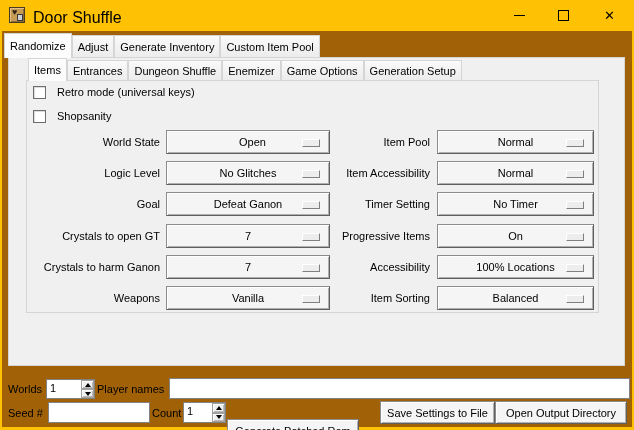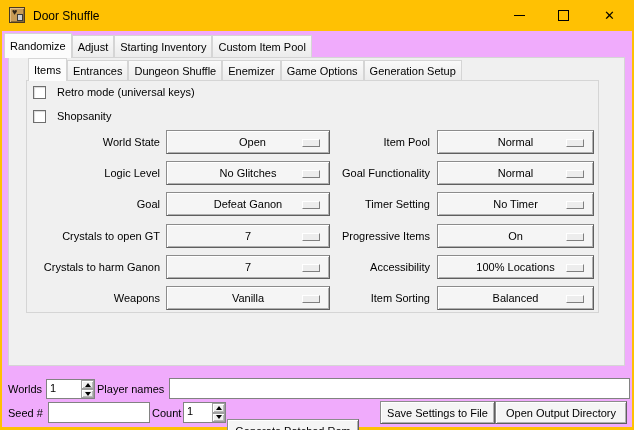--- a/index.html
+++ b/index.html
@@ -18,33 +18,33 @@
   .door-icon {
     position:absolute; left:9px; top:7px; width:16px; height:16px;
     background:#c79b56; border:1px solid #4a3a22; box-sizing:border-box;
     box-shadow:inset 1px 1px 0 #e2bf84, inset -1px -1px 0 #8a6a38;
   }
   .door-heart { position:absolute; left:2px; top:-1px; font-size:9px; color:#2e2417; line-height:11px; }
   .door-lock {
     position:absolute; right:1px; bottom:1px; width:6px; height:7px;
     background:#cfcfcf; border:1px solid #3a3a3a; box-sizing:border-box;
   }
-  .title-text { position:absolute; left:33px; top:9px; font-size:12px; }
+  .title-text { position:absolute; left:33px; top:9px; font-size:16px; }
   .tb-btn {
     position:absolute; top:0; width:45px; height:30px;
     display:flex; align-items:center; justify-content:center;
   }
   .tb-min { left:497px; } .tb-max { left:541px; } .tb-close { left:587px; }
   .glyph-min { width:11px; height:0; border-top:1px solid #000; }
   .glyph-max { width:9px; height:9px; border:1px solid #000; }
   .glyph-close { font-size:13px; line-height:13px; }
   
   .content {
     position:absolute; left:2px; top:31px; width:630px; height:396px;
-    background:#f0abfc;
+    background:#a16207;
   }
   
   .panel {
     position:absolute; box-sizing:border-box;
     border:1px solid #d5d5d5; background:#f0f0f0;
   }
   .outer-panel { left:6px; top:26px; width:617px; height:309px; }
   .inner-panel { left:24px; top:49px; width:573px; height:233px; }
   .tab-row {
     position:absolute; display:flex; align-items:flex-end; z-index:3;
@@ -145,21 +145,21 @@
     <div class="panel inner-panel"></div>
 
     <div class="tab-row outer-tab-row">
       <div class="tab active">
           <span>Randomize</span>
         </div>
       <div class="tab">
           <span>Adjust</span>
         </div>
       <div class="tab">
-          <span>Starting Inventory</span>
+          <span>Generate Inventory</span>
         </div>
       <div class="tab">
           <span>Custom Item Pool</span>
         </div>
     </div>
 
     <div class="tab-row inner-tab-row">
       <div class="tab active">
           <span>Items</span>
         </div>
@@ -224,21 +224,21 @@
       <span>Vanilla</span>
       <span class="menu-indicator"></span>
     </div>
 
     <div class="form-label" style="left:270px; top:104px; width:158px;">Item Pool</div>
     <div class="select" style="left:435px; top:99px; width:157px;">
       <span>Normal</span>
       <span class="menu-indicator"></span>
     </div>
 
-    <div class="form-label" style="left:270px; top:135px; width:158px;">Goal Functionality</div>
+    <div class="form-label" style="left:270px; top:135px; width:158px;">Item Accessibility</div>
     <div class="select" style="left:435px; top:130px; width:157px;">
       <span>Normal</span>
       <span class="menu-indicator"></span>
     </div>
 
     <div class="form-label" style="left:270px; top:166px; width:158px;">Timer Setting</div>
     <div class="select" style="left:435px; top:161px; width:157px;">
       <span>No Timer</span>
       <span class="menu-indicator"></span>
     </div>

